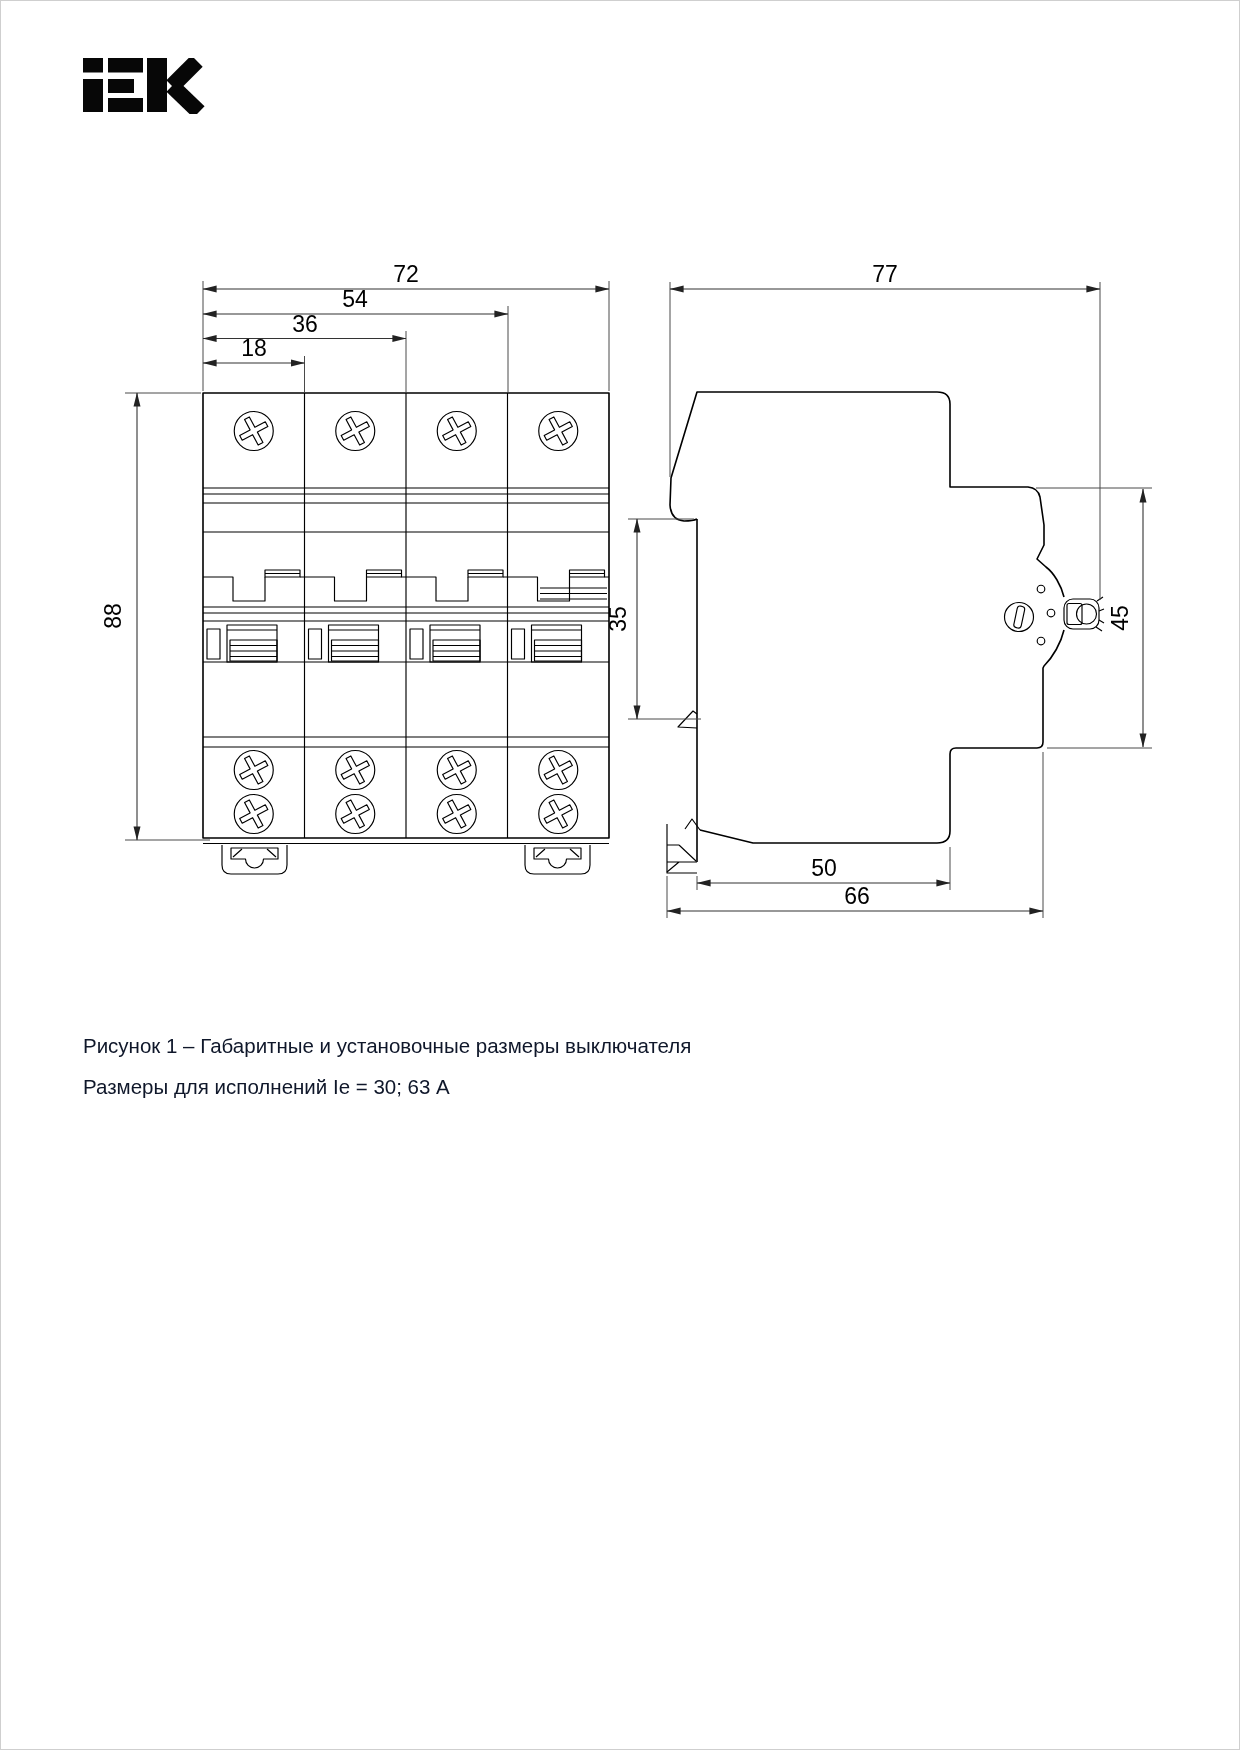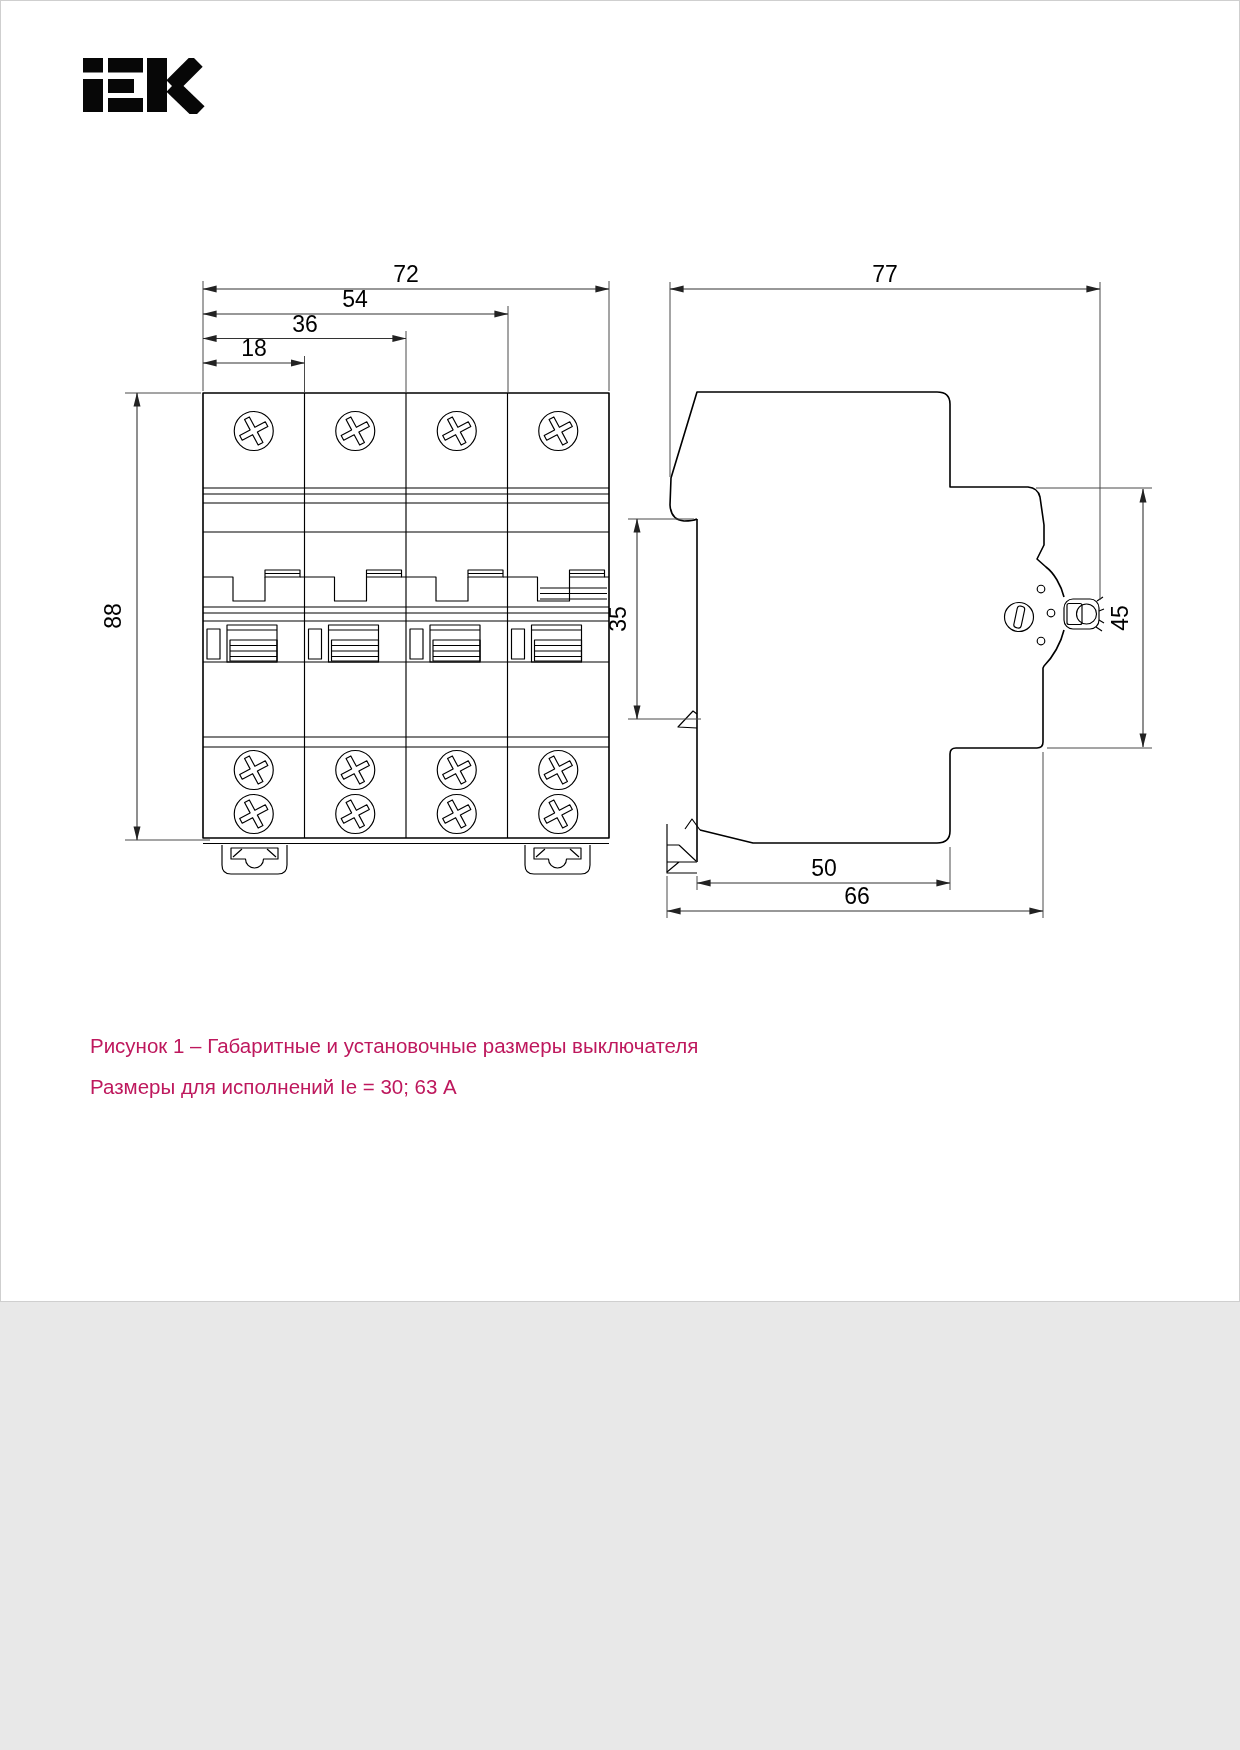--- a/index.html
+++ b/index.html
@@ -1,27 +1,27 @@
 <!DOCTYPE html>
 <html><head>
 <meta charset="utf-8">
 <style>
   html,body { margin:0; padding:0; background:#e8e8e8; }
   .page {
     position:relative;
-    width:1240px; height:1302px;
+    width:1240px; height:1750px;
     margin:0 auto;
     background:#ffffff;
     box-shadow: inset 0 0 0 1px #cfcfcf;
     font-family:"Liberation Sans", sans-serif;
     overflow:hidden;
   }
   .logo { position:absolute; left:83px; top:58px; }
   .drawing { position:absolute; left:0; top:0; width:1240px; height:1750px; }
-  .caption { position:absolute; left:90px; top:1032px; color:#be185d; }
+  .caption { position:absolute; left:83px; top:1032px; color:#0f172a; }
   .caption p { margin:0 0 13px 0; font-size:20.5px; line-height:1.35; }
   
   .body-stroke { stroke:#000; fill:none; stroke-width:1.6; stroke-linejoin:round; stroke-linecap:butt; }
   .thin-stroke { stroke:#000; fill:none; stroke-width:1.15; stroke-linejoin:round; }
   .ext  { stroke:#4a4a4a; stroke-width:1; fill:none; }
   .dim  { stroke:#333; stroke-width:1.1; fill:none; marker-start:url(#arr); marker-end:url(#arr); }
   .dimtext { font-family:"Liberation Sans", sans-serif; font-size:23px; fill:#000; }
 </style>
 </head>
 <body>

